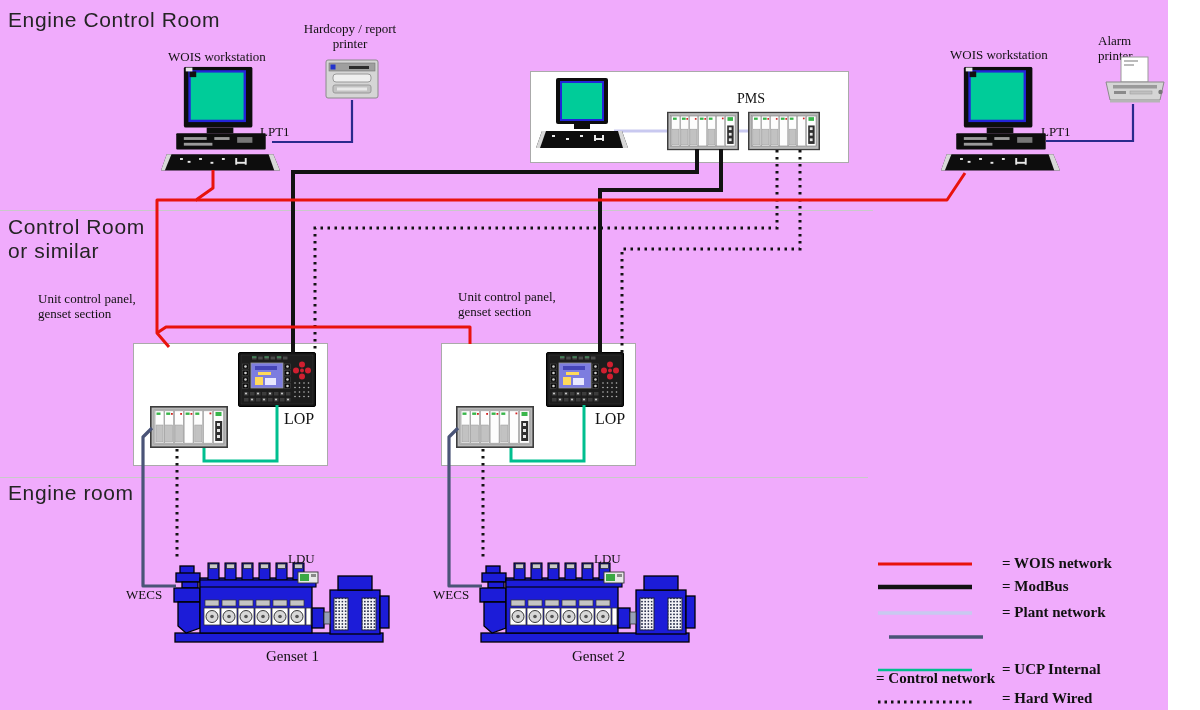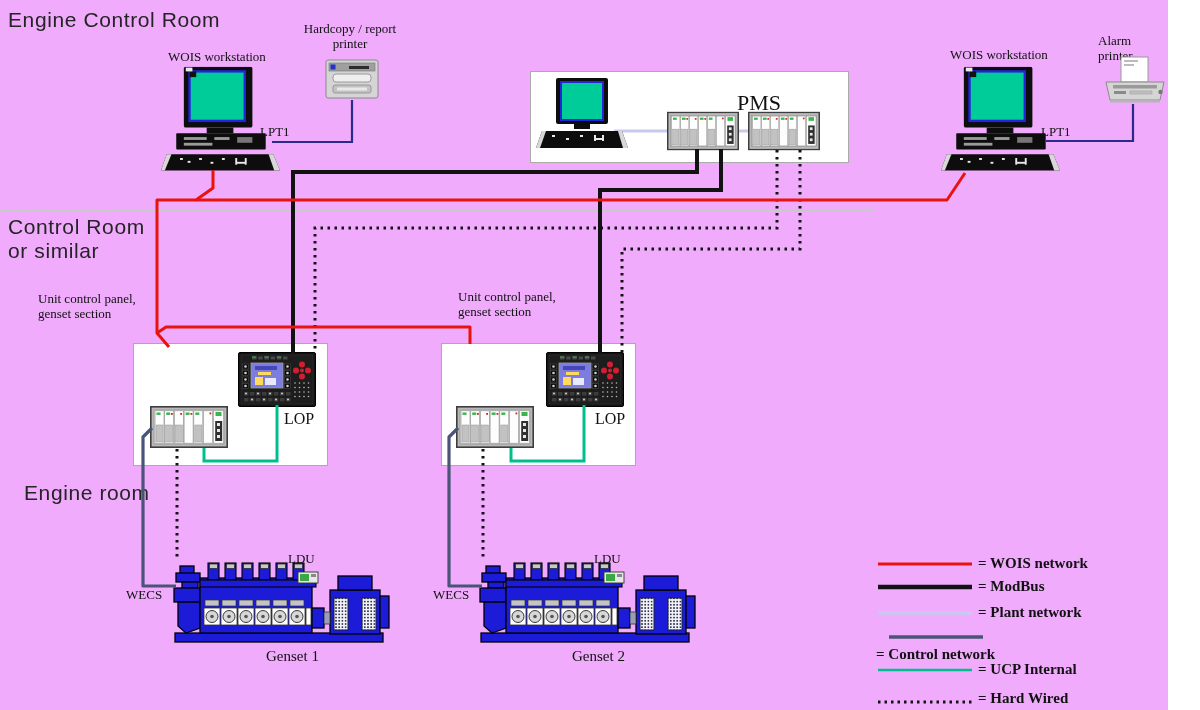--- a/index.html
+++ b/index.html
@@ -3,25 +3,25 @@
 <meta charset="utf-8">
 <style>
   html,body{margin:0;padding:0;background:#fff;}
   .canvas{position:relative;width:1168px;height:710px;background:#f0abfc;overflow:hidden;}
   .abs{position:absolute;}
   .serif{font-family:"Liberation Serif",serif;color:#111;font-size:13px;line-height:1.12;}
   .serif-c{text-align:center;}
   .heading{font-family:"Liberation Sans",sans-serif;color:#242424;font-size:21px;letter-spacing:.6px;line-height:1.15;font-weight:400;}
   .divider{position:absolute;height:1px;background:#c9c9c9;}
   .box{position:absolute;background:#fff;border:1px solid #aaaaaa;}
-  .legend-row{position:absolute;display:flex;align-items:center;gap:4px;}
+  .legend-row{position:absolute;display:flex;align-items:center;gap:28px;}
   .legend-label{font-family:"Liberation Serif",serif;font-weight:bold;font-size:15px;color:#111;white-space:nowrap;}
   svg.overlay{position:absolute;left:0;top:0;pointer-events:none;}
   .vms-title{font-size:17px;}
-  .pms{font-size:22px;}
+  .pms{font-size:14px;}
   .lop-label{font-size:16px;}
   .genset-label{font-size:15px;}
 </style>
 </head>
 <body>
 
 <div class="canvas">
 
   <svg width="0" height="0" style="position:absolute" aria-hidden="true">
     <defs>
@@ -307,21 +307,21 @@
   </svg>
 
   <div class="divider" style="left:0;top:210px;width:873px;"></div>
   <div class="divider" style="left:0;top:477px;width:868px;"></div>
 
   <div class="abs heading" style="left:8px;top:8px;">Engine Control Room</div>
   <div class="abs heading" style="left:8px;top:215px;">
     <div>Control Room</div>
     <div>or similar</div>
   </div>
-  <div class="abs heading" style="left:24px;top:481px;">Engine room</div>
+  <div class="abs heading" style="left:8px;top:481px;">Engine room</div>
 
   <div class="box" style="left:530px;top:71px;width:317px;height:90px;"></div>
   <div class="box" style="left:133px;top:343px;width:193px;height:121px;"></div>
   <div class="box" style="left:441px;top:343px;width:193px;height:121px;"></div>
 
   <svg class="overlay" width="1200" height="710">
     <polyline points="614,131 755,131" fill="none" stroke-width="3" stroke="#c9c9f0"></polyline>
   </svg>
 
   <div class="abs serif" style="left:168px;top:50px;width:110px;">WOIS workstation</div>

